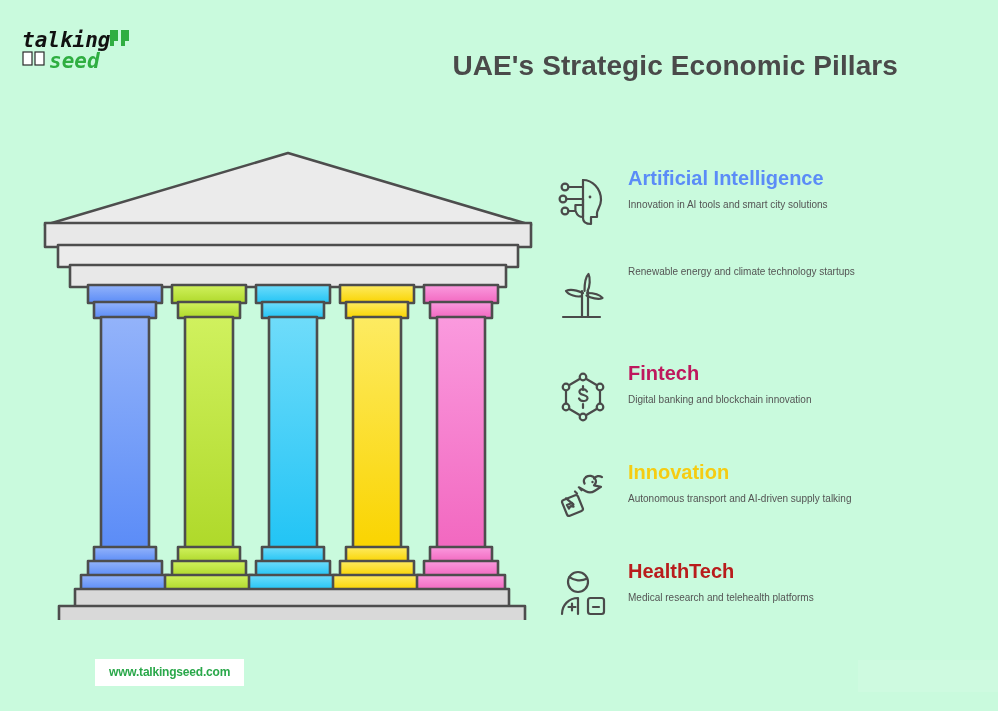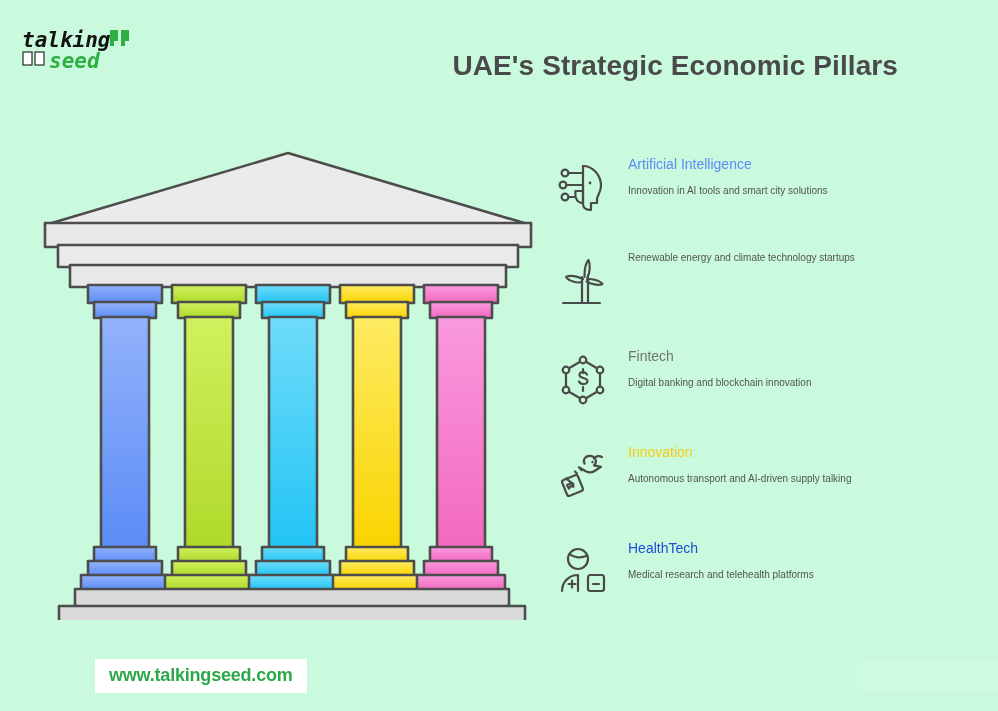--- a/index.html
+++ b/index.html
@@ -29,31 +29,31 @@
   
   #temple { position: absolute; left: 40px; top: 145px; width: 500px; height: 475px; }
   #temple svg { display: block; }
 
   
   #list { position: absolute; left: 556px; top: 150px; width: 420px; }
   .item { position: relative; min-height: 82px; margin-bottom: 14px; padding-left: 72px; }
   .item:last-child { margin-bottom: 0; }
   .item-icon { position: absolute; left: 0; top: 6px; width: 60px; height: 58px; }
   .item-icon svg { display: block; }
-  .item-title { font-size: 14px; font-weight: normal; line-height: 22px; margin-top: 3px; }
+  .item-title { font-size: 20px; font-weight: bold; line-height: 22px; margin-top: 17px; }
   .item-desc {
     font-size: 10px; color: #545454; line-height: 18px;
     margin-top: 7px; max-width: 322px;
   }
 
   
   #footer-url {
     position: absolute; left: 95px; top: 659px;
     background: #ffffff; padding: 6px 14px 7px 14px;
-    font-size: 18px; font-weight: bold; color: #2aa84a;
+    font-size: 12px; font-weight: bold; color: #2aa84a;
     letter-spacing: -0.2px;
   }
   #watermark {
     position: absolute; right: 0px; top: 660px;
     width: 140px; height: 32px;
     background: rgba(255,255,255,0.10);
   }
 </style>
 </head>
 <body>
@@ -210,21 +210,21 @@
           <circle cx="27" cy="9" r="3.3" fill="#c9fadd"></circle>
           <circle cx="44" cy="19" r="3.3" fill="#c9fadd"></circle>
           <circle cx="44" cy="39" r="3.3" fill="#c9fadd"></circle>
           <circle cx="27" cy="49" r="3.3" fill="#c9fadd"></circle>
           <circle cx="10" cy="39" r="3.3" fill="#c9fadd"></circle>
           <circle cx="10" cy="19" r="3.3" fill="#c9fadd"></circle>
           <path d="M31 23.5c-1-1.8-3-2.7-5-2.3-2.3.4-3.3 2.4-2 4 1.6 2 6 1.6 7.2 3.8 1 1.9-.6 3.8-3 4-2.2.2-4.3-.9-5.2-2.6"></path>
           <path d="M27 18v4M27 36v4"></path>
         </svg>
       </div>
-      <div class="item-title" style="color:#737373">Fintech</div>
+      <div class="item-title" style="color:#be185d">Fintech</div>
       <div class="item-desc">Digital banking and blockchain innovation</div>
     </div>
 
     <div class="item">
       <div class="item-icon">
         <svg width="60" height="58" viewBox="0 0 60 58" fill="none" stroke="#4a4a4a" stroke-width="2.2" stroke-linecap="round" stroke-linejoin="round">
           <path d="M30 10c3-2 7-1.5 9 1.5 1.5 2.3 1 5-1 6.8l7 1.5-6.5 4.2c-2.6 1.7-6 1.8-8.7.3l-7-4"></path>
           <path d="M38 11.5c1.8-2.5 5.5-3.2 8-1.3"></path>
           <path d="M30 10c-2 1.6-2.6 4.4-1.4 6.6"></path>
           <circle cx="36.5" cy="15" r="1.2" fill="#4a4a4a" stroke="none"></circle>
@@ -242,21 +242,21 @@
       <div class="item-icon">
         <svg width="60" height="58" viewBox="0 0 60 58" fill="none" stroke="#4a4a4a" stroke-width="2.2" stroke-linecap="round" stroke-linejoin="round">
           <circle cx="22" cy="16" r="10"></circle>
           <path d="M13.3 11.2c5 3.5 12 4.2 17.4 1.6"></path>
           <path d="M6 48c0-9 7-16 16-16v16"></path>
           <path d="M12.5 41h7M16 37.5v7"></path>
           <rect x="32" y="32" width="16" height="16" rx="2.4"></rect>
           <path d="M37 41h6"></path>
         </svg>
       </div>
-      <div class="item-title" style="color:#1d4ed8">HealthTech</div>
+      <div class="item-title" style="color:#b91c1c">HealthTech</div>
       <div class="item-desc">Medical research and telehealth platforms</div>
     </div>
 
   </div>
 
   <div id="footer-url">www.talkingseed.com</div>
   <div id="watermark"></div>
 
 </div>
 

